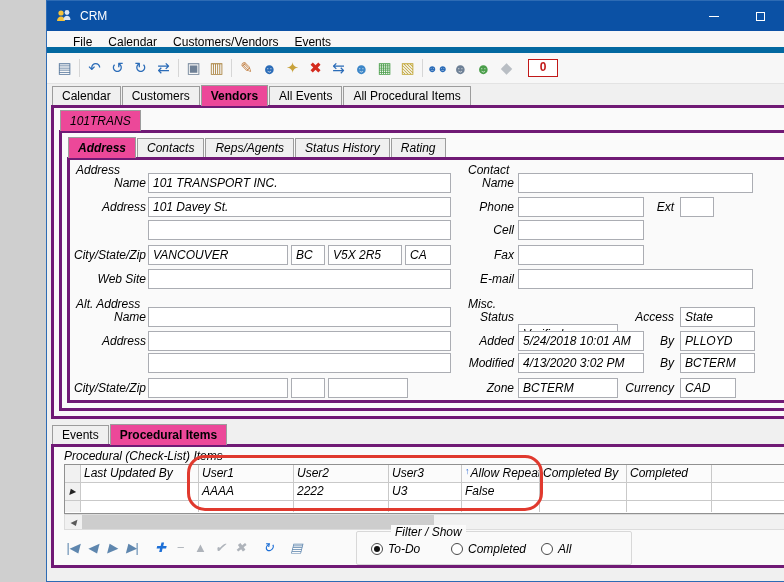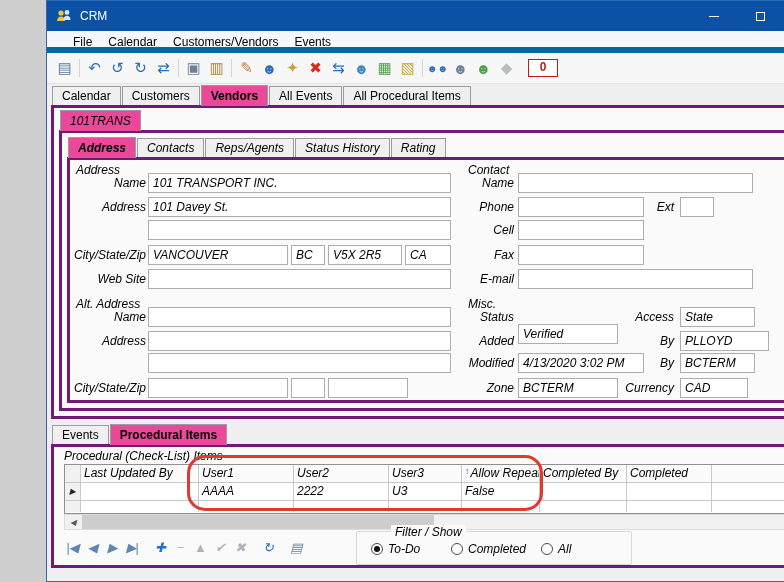--- a/index.html
+++ b/index.html
@@ -208,30 +208,31 @@
         <div class="fld" style="left:448px;top:85px;width:126px" data-name="fax-field"></div>
         <div class="lbl" style="left:364px;top:112px;width:80px" data-name="email-label">E-mail</div>
         <div class="fld" style="left:448px;top:109px;width:235px" data-name="email-field"></div>
 
         <div class="grp" style="left:398px;top:137px" data-name="misc-group-label">Misc.</div>
         <div class="lbl" style="left:364px;top:150px;width:80px" data-name="status-label">Status</div>
         <div class="fld" style="left:448px;top:164px;width:100px" data-name="status-field">Verified</div>
         <div class="lbl" style="left:544px;top:150px;width:60px" data-name="access-label">Access</div>
         <div class="fld" style="left:610px;top:147px;width:75px" data-name="access-field">State</div>
         <div class="lbl" style="left:364px;top:174px;width:80px" data-name="added-label">Added</div>
+        <div class="fld" style="left:448px;top:171px;width:126px" data-name="added-field">5/24/2018 10:01 AM</div>
         <div class="lbl" style="left:544px;top:174px;width:60px" data-name="added-by-label">By</div>
-        <div class="fld" style="left:610px;top:171px;width:89px" data-name="added-by-field">PLLOYD</div>
+        <div class="fld" style="left:610px;top:171px;width:75px" data-name="added-by-field">PLLOYD</div>
         <div class="lbl" style="left:364px;top:196px;width:80px" data-name="modified-label">Modified</div>
         <div class="fld" style="left:448px;top:193px;width:126px" data-name="modified-field">4/13/2020 3:02 PM</div>
         <div class="lbl" style="left:544px;top:196px;width:60px" data-name="modified-by-label">By</div>
         <div class="fld" style="left:610px;top:193px;width:75px" data-name="modified-by-field">BCTERM</div>
         <div class="lbl" style="left:364px;top:221px;width:80px" data-name="zone-label">Zone</div>
         <div class="fld" style="left:448px;top:218px;width:100px" data-name="zone-field">BCTERM</div>
         <div class="lbl" style="left:544px;top:221px;width:60px" data-name="currency-label">Currency</div>
-        <div class="fld" style="left:610px;top:218px;width:68px" data-name="currency-field">CAD</div>
+        <div class="fld" style="left:610px;top:218px;width:56px" data-name="currency-field">CAD</div>
 
       </div>
     </div>
   </div>
 
   <div class="tabs-row" style="left:5px;top:422px" data-name="bottom-tab-bar">
       <div class="tab" data-name="bottom-tab-events">Events</div>
       <div class="tab active" data-name="bottom-tab-procedural-items">Procedural Items</div>
     </div>
 

